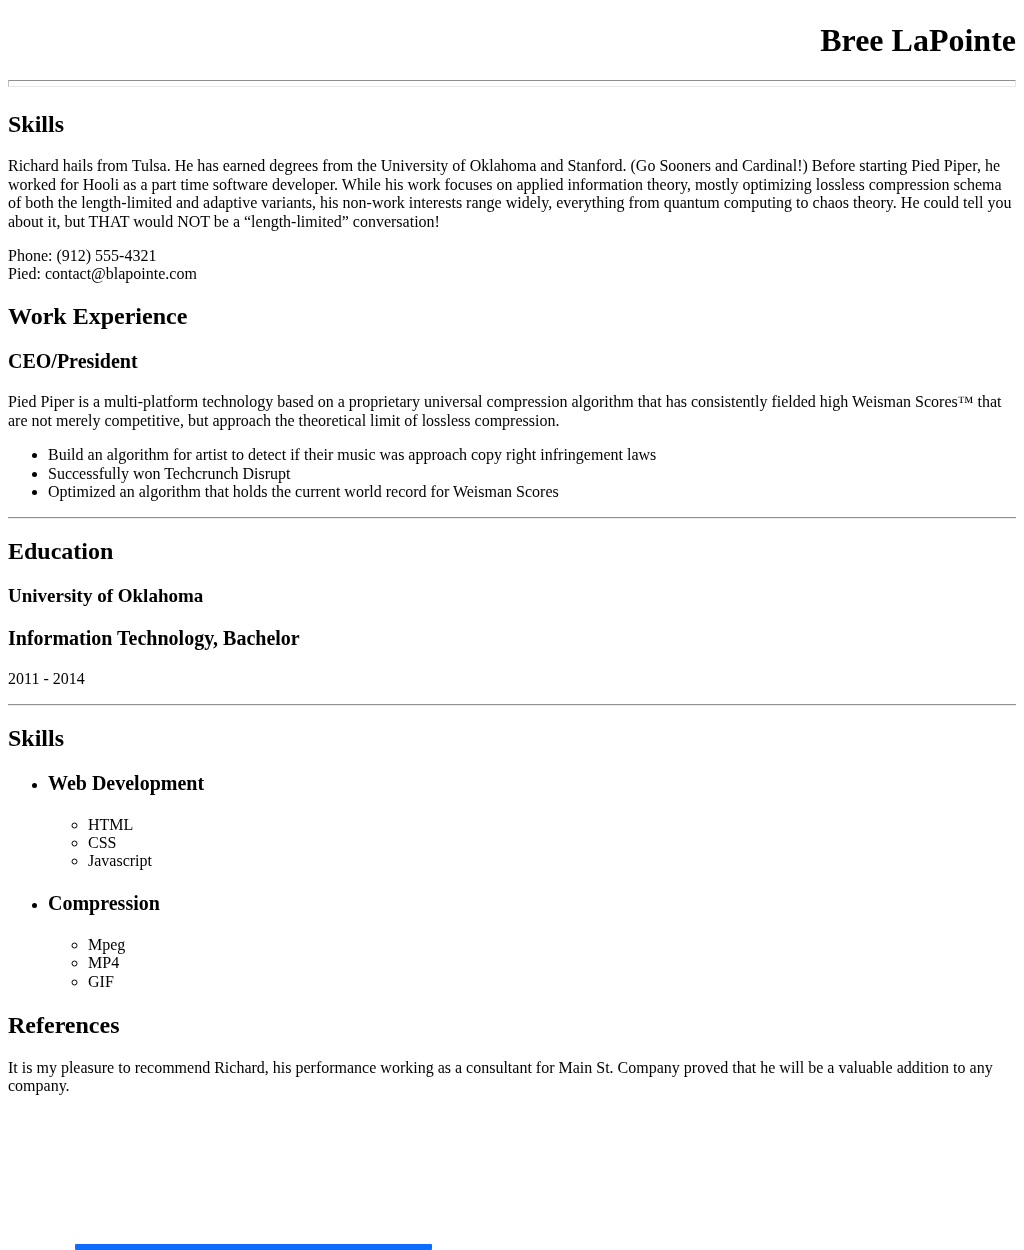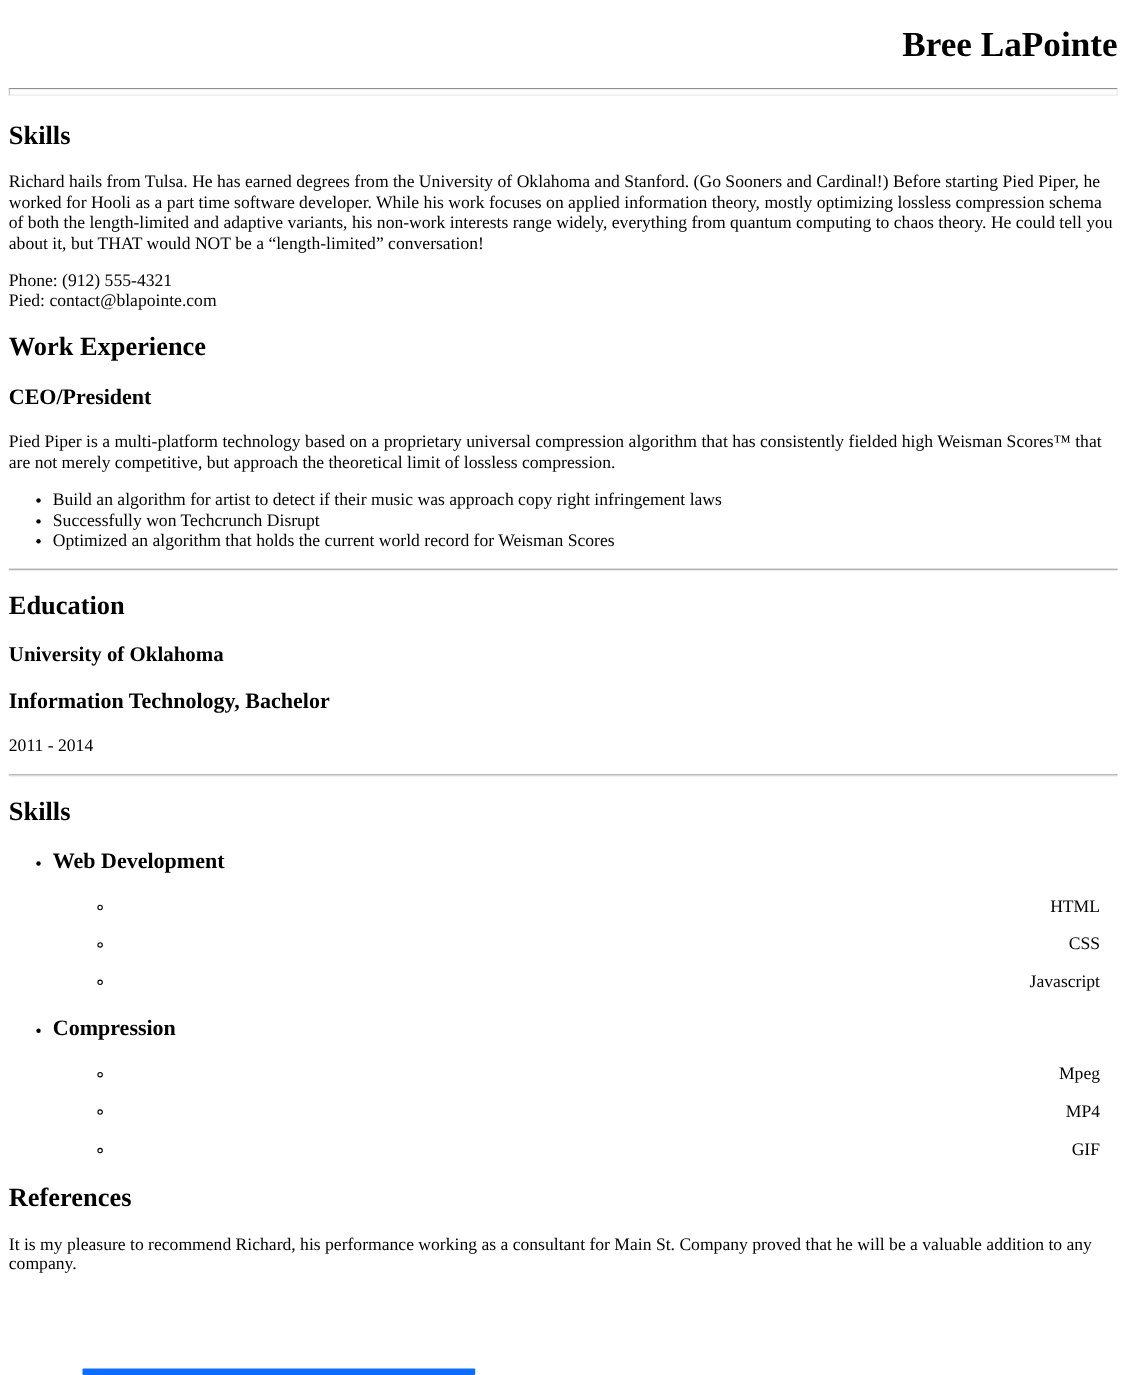--- a/index.html
+++ b/index.html
@@ -47,21 +47,21 @@
     border: 0;
     border-top: 1px solid #8f8f8f;
     border-bottom: 1px solid #ececec;
     height: 0;
   }
 
   ul { margin: 16px 0; padding-left: 40px; list-style: disc; }
   ul.sub { list-style: circle; margin: 21px 0; }
   li { margin: 0; }
   li h4 { margin: 0; }
-  li ul.sub li { margin: 16px; text-align: right; }
+  li ul.sub li { margin: 0; }
 
   .cutoff-link-bar {
     position: absolute;
     left: 75px;
     top: 1244px;
     width: 357px;
     height: 6px;
     border-radius: 1px;
   }
 </style>

